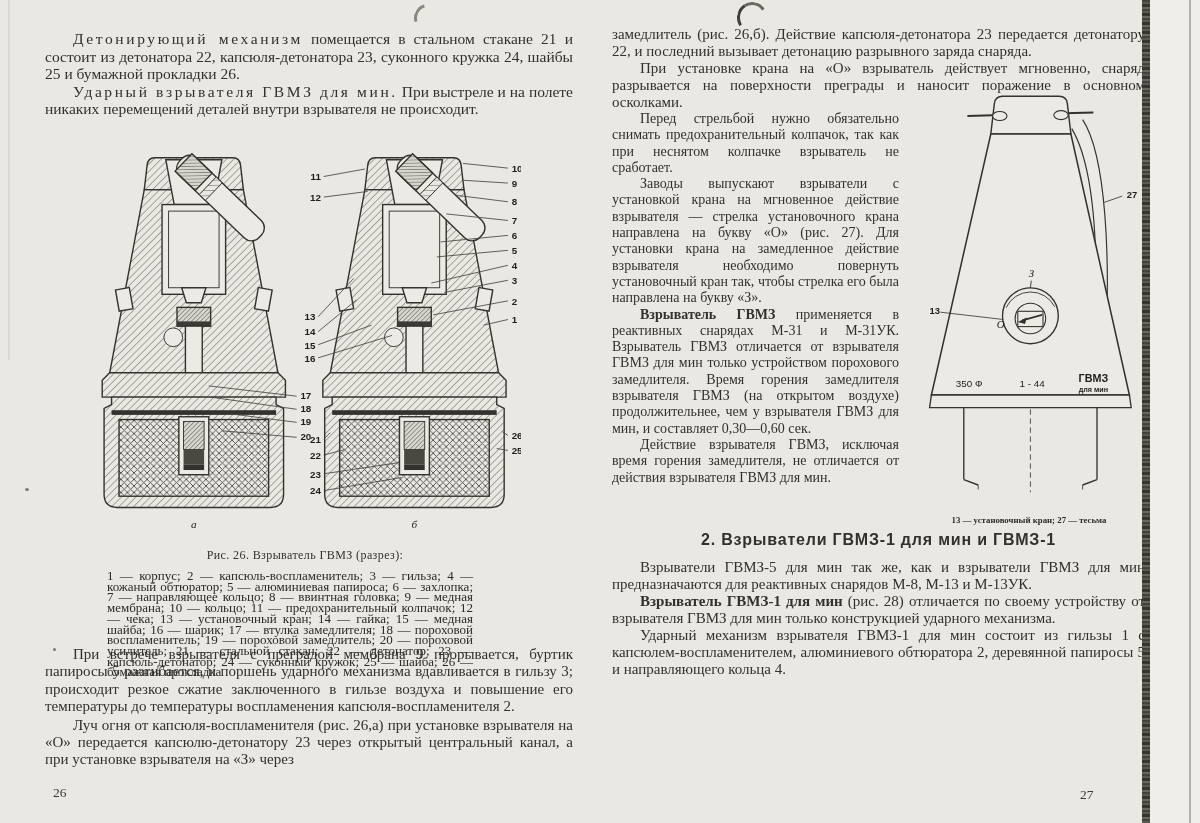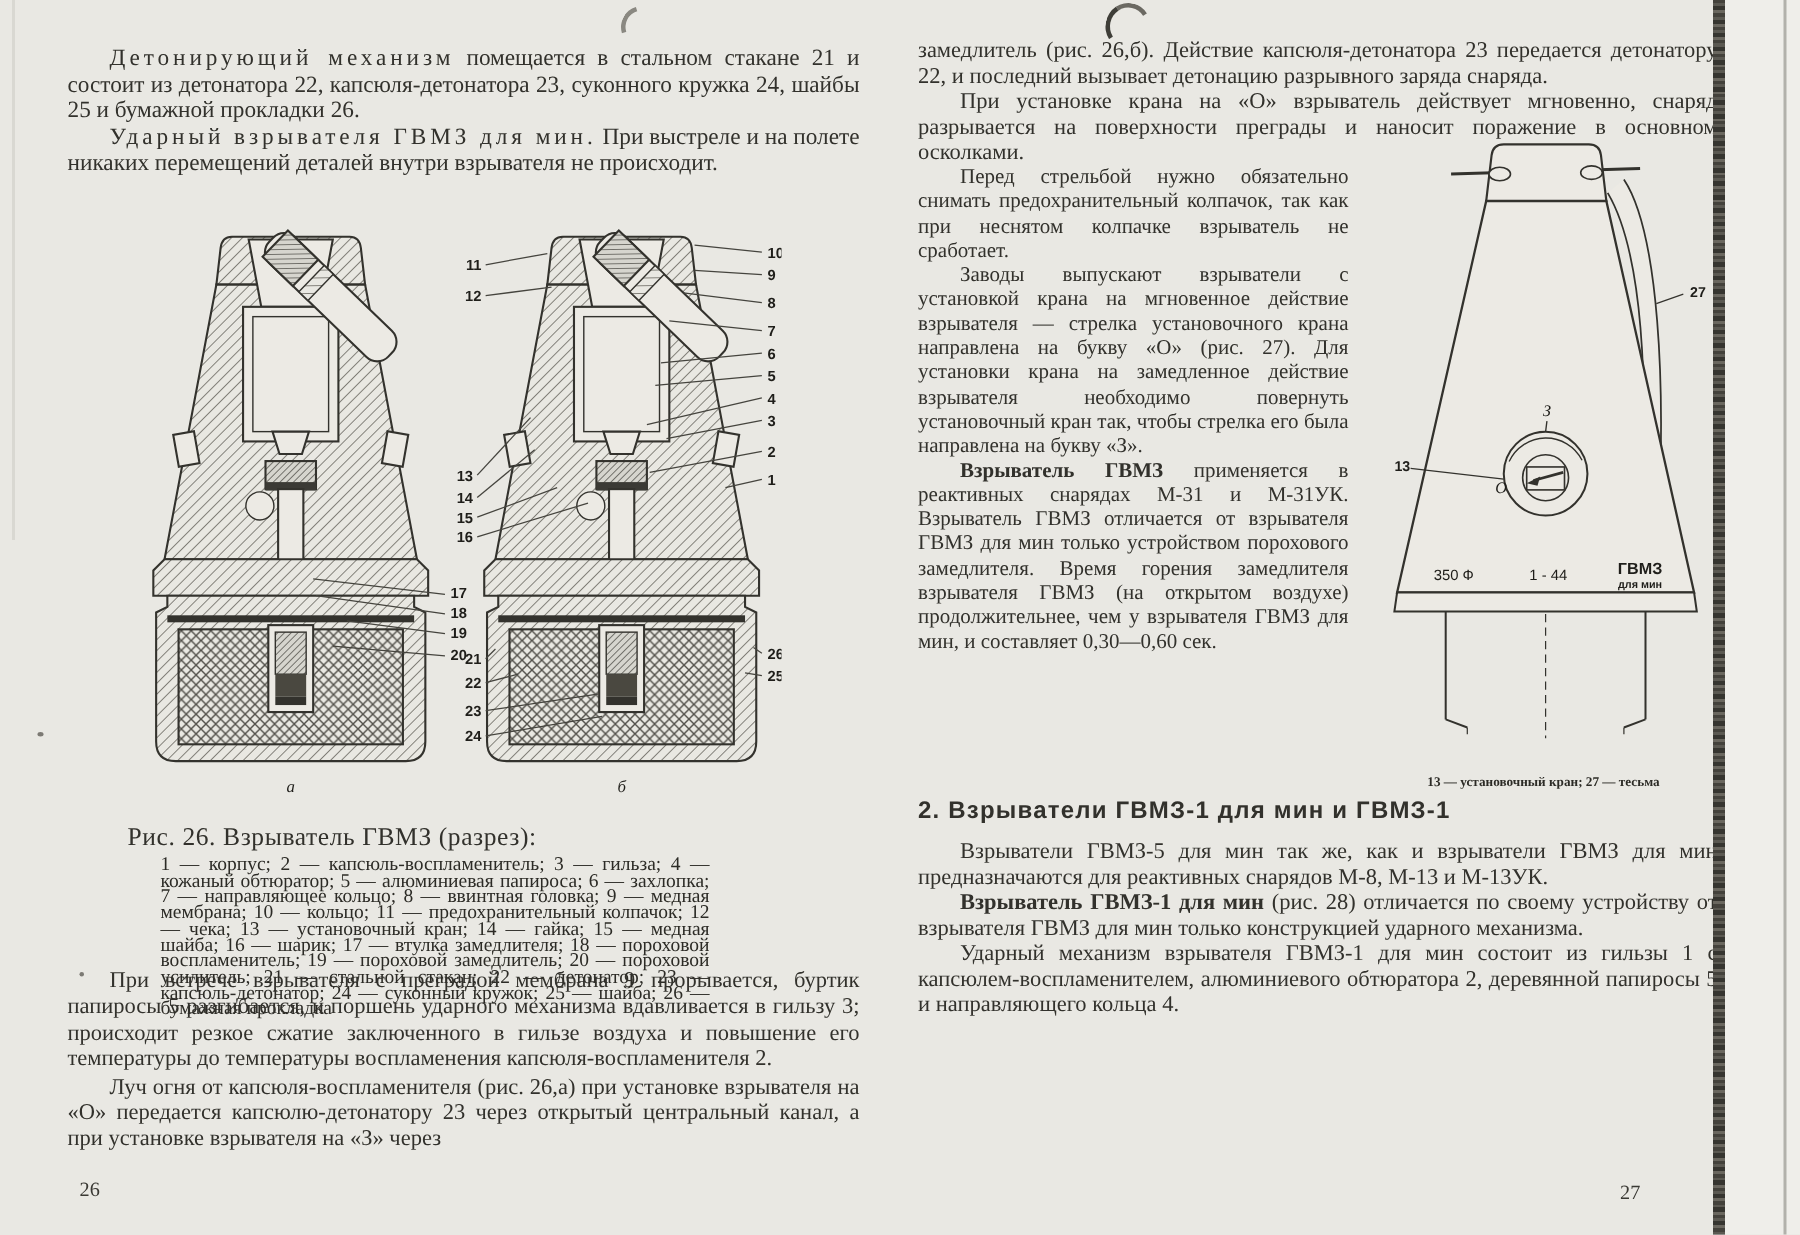--- a/index.html
+++ b/index.html
@@ -12,33 +12,33 @@
   .page{position:absolute}
   #page-left{left:45px;top:30px;width:528px;height:790px}
   #page-right{left:612px;top:26px;width:533px;height:794px}
   p{margin:0;text-indent:28px;text-align:justify}
   .lp-top p{font-size:15.5px;line-height:17.5px}
   .rp p{font-size:14px;line-height:16.3px}
   .rp .wide{font-size:15px;line-height:17px}
   .sp{letter-spacing:2.6px;text-indent:0}
   .b{font-weight:bold}
   .fig26-wrap{position:absolute;left:46px;top:122px;width:430px;height:380px}
-  .fig26-cap{position:absolute;left:40px;top:518px;width:440px;
-             font-size:17px;letter-spacing:.4px}
+  .fig26-cap{position:absolute;left:40px;top:518px;width:440px;text-align:center;
+             font-size:12px;letter-spacing:.4px}
   .fig26-leg{position:absolute;left:62px;top:541px;width:366px;
              font-size:13px;line-height:10.7px;text-align:justify;color:#2c2b26}
   .lp-bottom{position:absolute;left:0;top:616px;width:528px}
   .lp-bottom p{font-size:15px;line-height:17.4px;margin-bottom:1px}
   .pagenum{position:absolute;font-size:13.5px;color:#3a3934}
   #pn-left{left:8px;top:755px}
   #pn-right{left:468px;top:761px}
   .fig27-box{float:right;width:232px;margin:-22px 0 6px 14px;text-align:center}
   .fig27-cap{font-size:11.5px;line-height:13.5px;margin-top:2px}
   .fig27-leg{font-size:8.8px;font-weight:bold;margin-top:17px;color:#2c2b26}
-  .heading{clear:both;font-family:"Liberation Sans","DejaVu Sans",sans-serif;
+  .heading{clear:both;text-align:center;font-family:"Liberation Sans","DejaVu Sans",sans-serif;
            font-weight:bold;font-size:16px;letter-spacing:.8px;margin:16px 0 10px 0;text-indent:0}
   svg text{font-family:"Liberation Sans","DejaVu Sans",sans-serif}
   .callout{font-size:10.5px;font-weight:bold;fill:#1f1e1a}
   .figletter{font-size:12px;font-style:italic;fill:#1f1e1a;font-family:"Liberation Serif",serif}
   
   .cres{position:absolute;border-radius:50%;border:3px solid transparent}
   #cres1{left:414px;top:4px;width:22px;height:22px;border-left-color:#8a8881;transform:rotate(28deg)}
   #cres2{left:737px;top:2px;width:24px;height:25px;border-left-color:#3f3e38;border-top-color:#6b6962;transform:rotate(12deg)}
   #edge-paper{position:absolute;left:1150px;top:0;width:50px;height:823px;background:#efeeea}
   #edge-strip{position:absolute;left:1142px;top:0;width:8px;height:823px;
@@ -215,20 +215,21 @@
       <text x="128" y="331" font-size="11" fill="#1f1e1a" text-anchor="middle">1 - 44</text>
       <text x="196" y="326" font-size="12" font-weight="bold" fill="#1f1e1a" text-anchor="middle">ГВМЗ</text>
       <text x="196" y="337" font-size="8" font-weight="bold" fill="#1f1e1a" text-anchor="middle">для мин</text>
     </svg>
     <div class="fig27-leg">13 — установочный кран;  27 — тесьма</div>
   </div>
 
   <p><span>Перед стрельбой нужно обязательно снимать предохранительный колпачок, так как при неснятом колпачке взрыватель не сработает.</span></p>
   <p><span>Заводы выпускают взрыватели с установкой крана на мгновенное действие взрывателя — стрелка установочного крана направлена на букву «О» (рис. 27). Для установки крана на замедленное действие взрывателя необходимо повернуть установочный кран так, чтобы стрелка его была направлена на букву «З».</span></p>
   <p><span class="b">Взрыватель ГВМЗ</span><span> применяется в реактивных снарядах М-31 и М-31УК. Взрыватель ГВМЗ отличается от взрывателя ГВМЗ для мин только устройством порохового замедлителя. Время горения замедлителя взрывателя ГВМЗ (на открытом воздухе) продолжительнее, чем у взрывателя ГВМЗ для мин, и составляет 0,30—0,60 сек.</span></p>
+  <p><span>Действие взрывателя ГВМЗ, исключая время горения замедлителя, не отличается от действия взрывателя ГВМЗ для мин.</span></p>
 
   <div class="heading">2. Взрыватели ГВМЗ-1 для мин и ГВМЗ-1</div>
 
   <p class="wide"><span>Взрыватели ГВМЗ-5 для мин так же, как и взрыватели ГВМЗ для мин предназначаются для реактивных снарядов М-8, М-13 и М-13УК.</span></p>
   <p class="wide"><span class="b">Взрыватель ГВМЗ-1 для мин</span><span> (рис. 28) отличается по своему устройству от взрывателя ГВМЗ для мин только конструкцией ударного механизма.</span></p>
   <p class="wide"><span>Ударный механизм взрывателя ГВМЗ-1 для мин состоит из гильзы 1 с капсюлем-воспламенителем, алюминиевого обтюратора 2, деревянной папиросы 5 и направляющего кольца 4.</span></p>
 
   <div id="pn-right" class="pagenum">27</div>
 </div>
 

